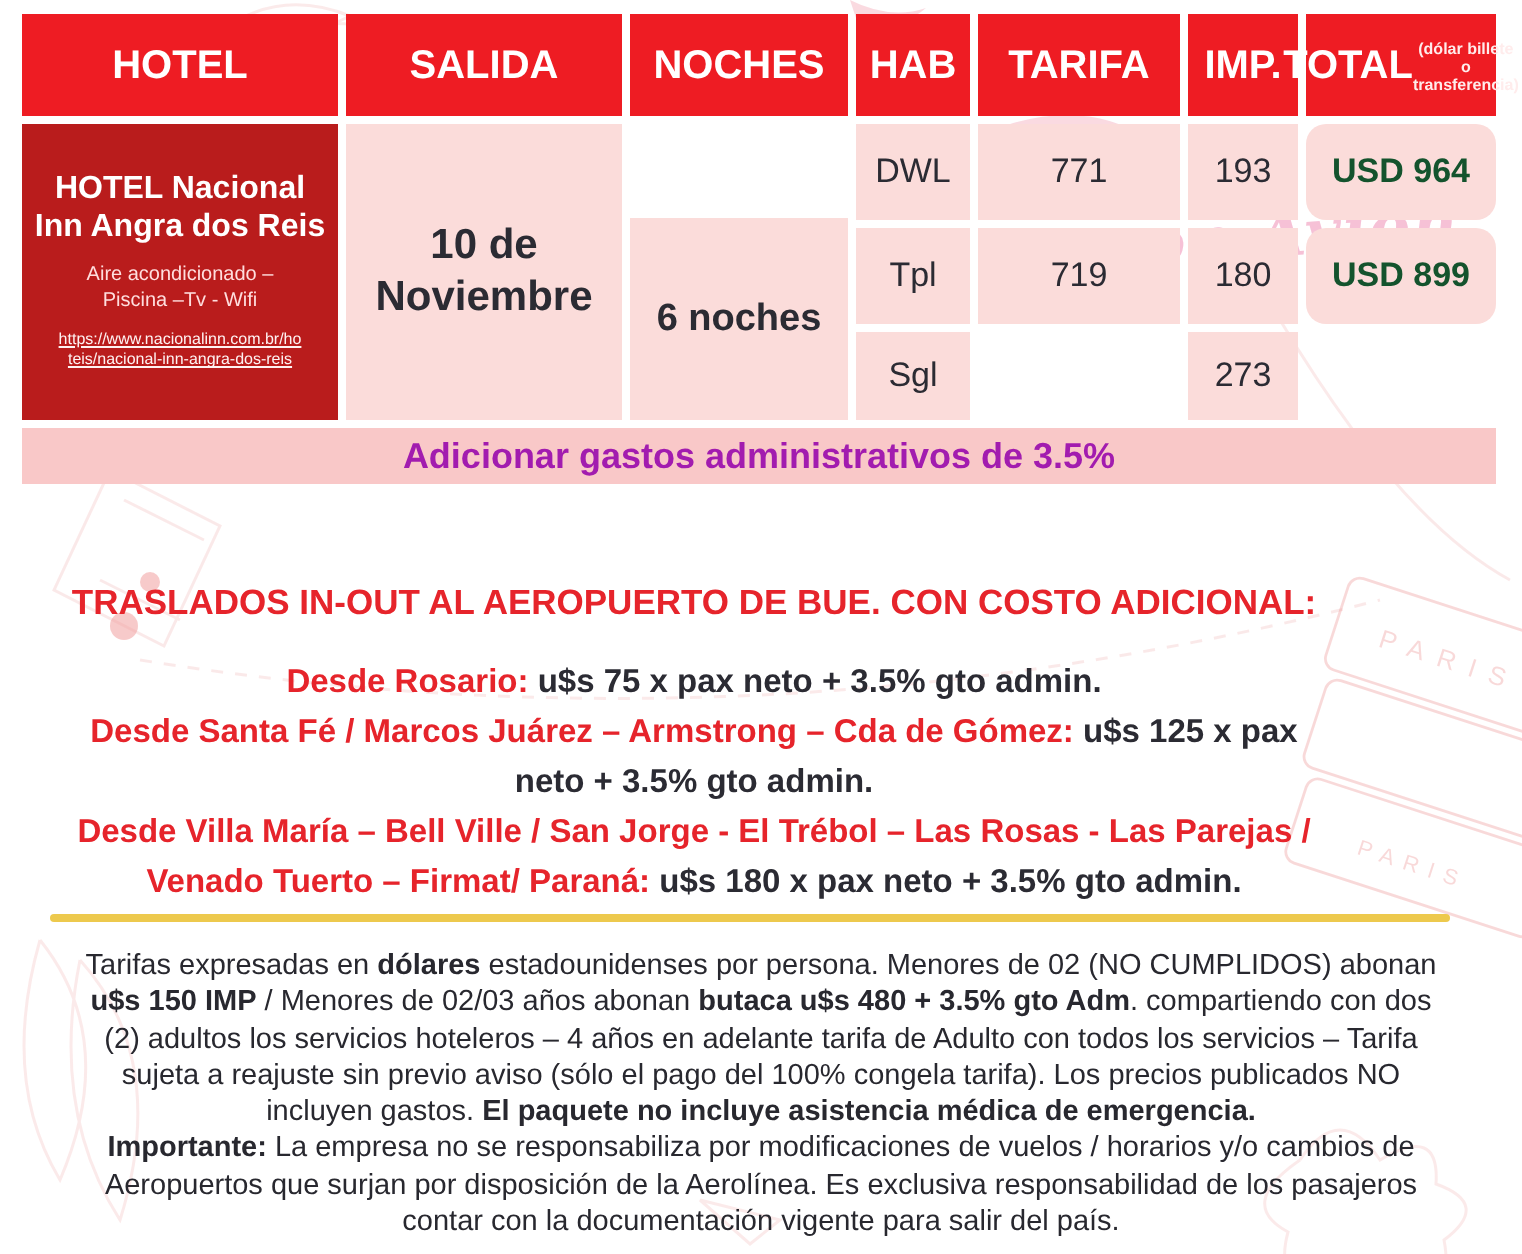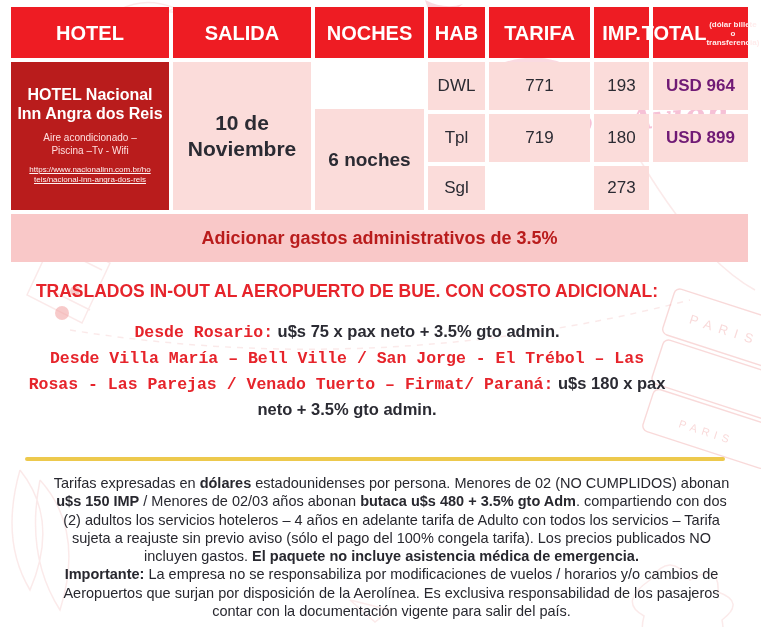--- a/index.html
+++ b/index.html
@@ -20,36 +20,36 @@
     font-size:17px;color:#2b2b33;text-align:center;}
   .hotel-cell{grid-column:1;grid-row:2 / span 3;background:#b91c1c;color:#fff;
     display:flex;flex-direction:column;align-items:center;justify-content:center;
     text-align:center;padding:4px 6px;}
   .hotel-title{font-weight:bold;font-size:16px;line-height:1.18;}
   .hotel-amenities{font-size:10px;color:#ffdede;line-height:1.3;margin-top:7px;padding:0 14px;}
   .hotel-link{font-size:8px;color:#fff2f2;margin-top:8px;padding:0 12px;
     word-break:break-all;line-height:1.3;text-decoration:underline;cursor:pointer;text-align:center;}
   .salida-cell{grid-column:2;grid-row:2 / span 3;font-weight:bold;font-size:21px;line-height:1.25;}
   .noches-cell{grid-column:3;grid-row:2 / span 3;font-weight:bold;font-size:19px;margin-top:47px;}
-  .total-val{font-weight:bold;color:#701a75;}
+  .total-val{font-weight:bold;color:#14532d;border-radius:10px;}
 
-  .admin-band{position:absolute;left:11px;top:214px;width:737px;height:48px;background:#f9c8c8;
+  .admin-band{position:absolute;left:11px;top:214px;width:737px;height:28px;background:#f9c8c8;
     display:flex;align-items:center;justify-content:center;
-    font-weight:bold;font-size:18px;color:#b91c1c;}
+    font-weight:bold;font-size:18px;color:#a21caf;}
 
   
-  .transfers{position:absolute;top:281px;left:0;width:694px;text-align:center;}
+  .transfers{position:absolute;top:291px;left:0;width:694px;text-align:center;}
   .transfers-title{color:#e6242b;font-weight:bold;font-size:17.5px;margin:0 0 17px 0;}
   .transfer-line{font-size:16.5px;font-weight:bold;color:#2b2b33;line-height:25px;margin:0 26px;}
-  .red{color:#e6242b;font-family:Liberation Mono, monospace;}
+  .red{color:#e6242b;}
 
   
   .divider{position:absolute;top:457px;left:25px;width:700px;height:4px;background:#edc94d;border-radius:2px;}
   .terms{position:absolute;top:474px;left:40px;width:681px;text-align:center;
-    font-size:14.5px;line-height:18.3px;color:#28282f;margin-left:11px;}
+    font-size:14.5px;line-height:18.3px;color:#28282f;}
   .terms p{margin:0;}
   .b{font-weight:bold;}
 
   
   .wm-script{position:absolute;left:552px;top:100px;z-index:1;
     font-family:"DejaVu Serif",serif;font-style:italic;font-weight:bold;
     font-size:31px;color:#f3a8c6;opacity:.7;transform:rotate(-4deg);letter-spacing:1px;}
 </style>
 </head>
 <body>
@@ -127,20 +127,23 @@
 
     <div class="admin-band">Adicionar gastos administrativos de 3.5%</div>
 
     <div class="transfers">
       <p class="transfers-title">TRASLADOS IN-OUT AL AEROPUERTO DE BUE. CON COSTO ADICIONAL:</p>
 
       <p class="transfer-line">
         <span class="red">Desde Rosario:</span><span> u$s 75 x pax neto + 3.5% gto admin.</span>
       </p>
       <p class="transfer-line">
+        <span class="red">Desde Santa Fé / Marcos Juárez – Armstrong – Cda de Gómez:</span><span> u$s 125 x pax neto + 3.5% gto admin.</span>
+      </p>
+      <p class="transfer-line">
         <span class="red">Desde Villa María – Bell Ville / San Jorge - El Trébol – Las Rosas - Las Parejas / Venado Tuerto – Firmat/ Paraná:</span><span> u$s 180 x pax neto + 3.5% gto admin.</span>
       </p>
     </div>
 
     <div class="divider"></div>
 
     <div class="terms">
       <p><span>Tarifas expresadas en </span><span class="b">dólares</span><span> estadounidenses por persona. Menores de 02 (NO CUMPLIDOS) abonan </span><span class="b">u$s 150 IMP</span><span> / Menores de 02/03 años abonan </span><span class="b">butaca u$s 480 + 3.5% gto Adm</span><span>. compartiendo con dos (2) adultos los servicios hoteleros – 4 años en adelante tarifa de Adulto con todos los servicios – Tarifa sujeta a reajuste sin previo aviso (sólo el pago del 100% congela tarifa). Los precios publicados NO incluyen gastos. </span><span class="b">El paquete no incluye asistencia médica de emergencia.</span></p>
       <p><span class="b">Importante:</span><span> La empresa no se responsabiliza por modificaciones de vuelos / horarios y/o cambios de Aeropuertos que surjan por disposición de la Aerolínea. Es exclusiva responsabilidad de los pasajeros contar con la documentación vigente para salir del país.</span></p>
     </div>

